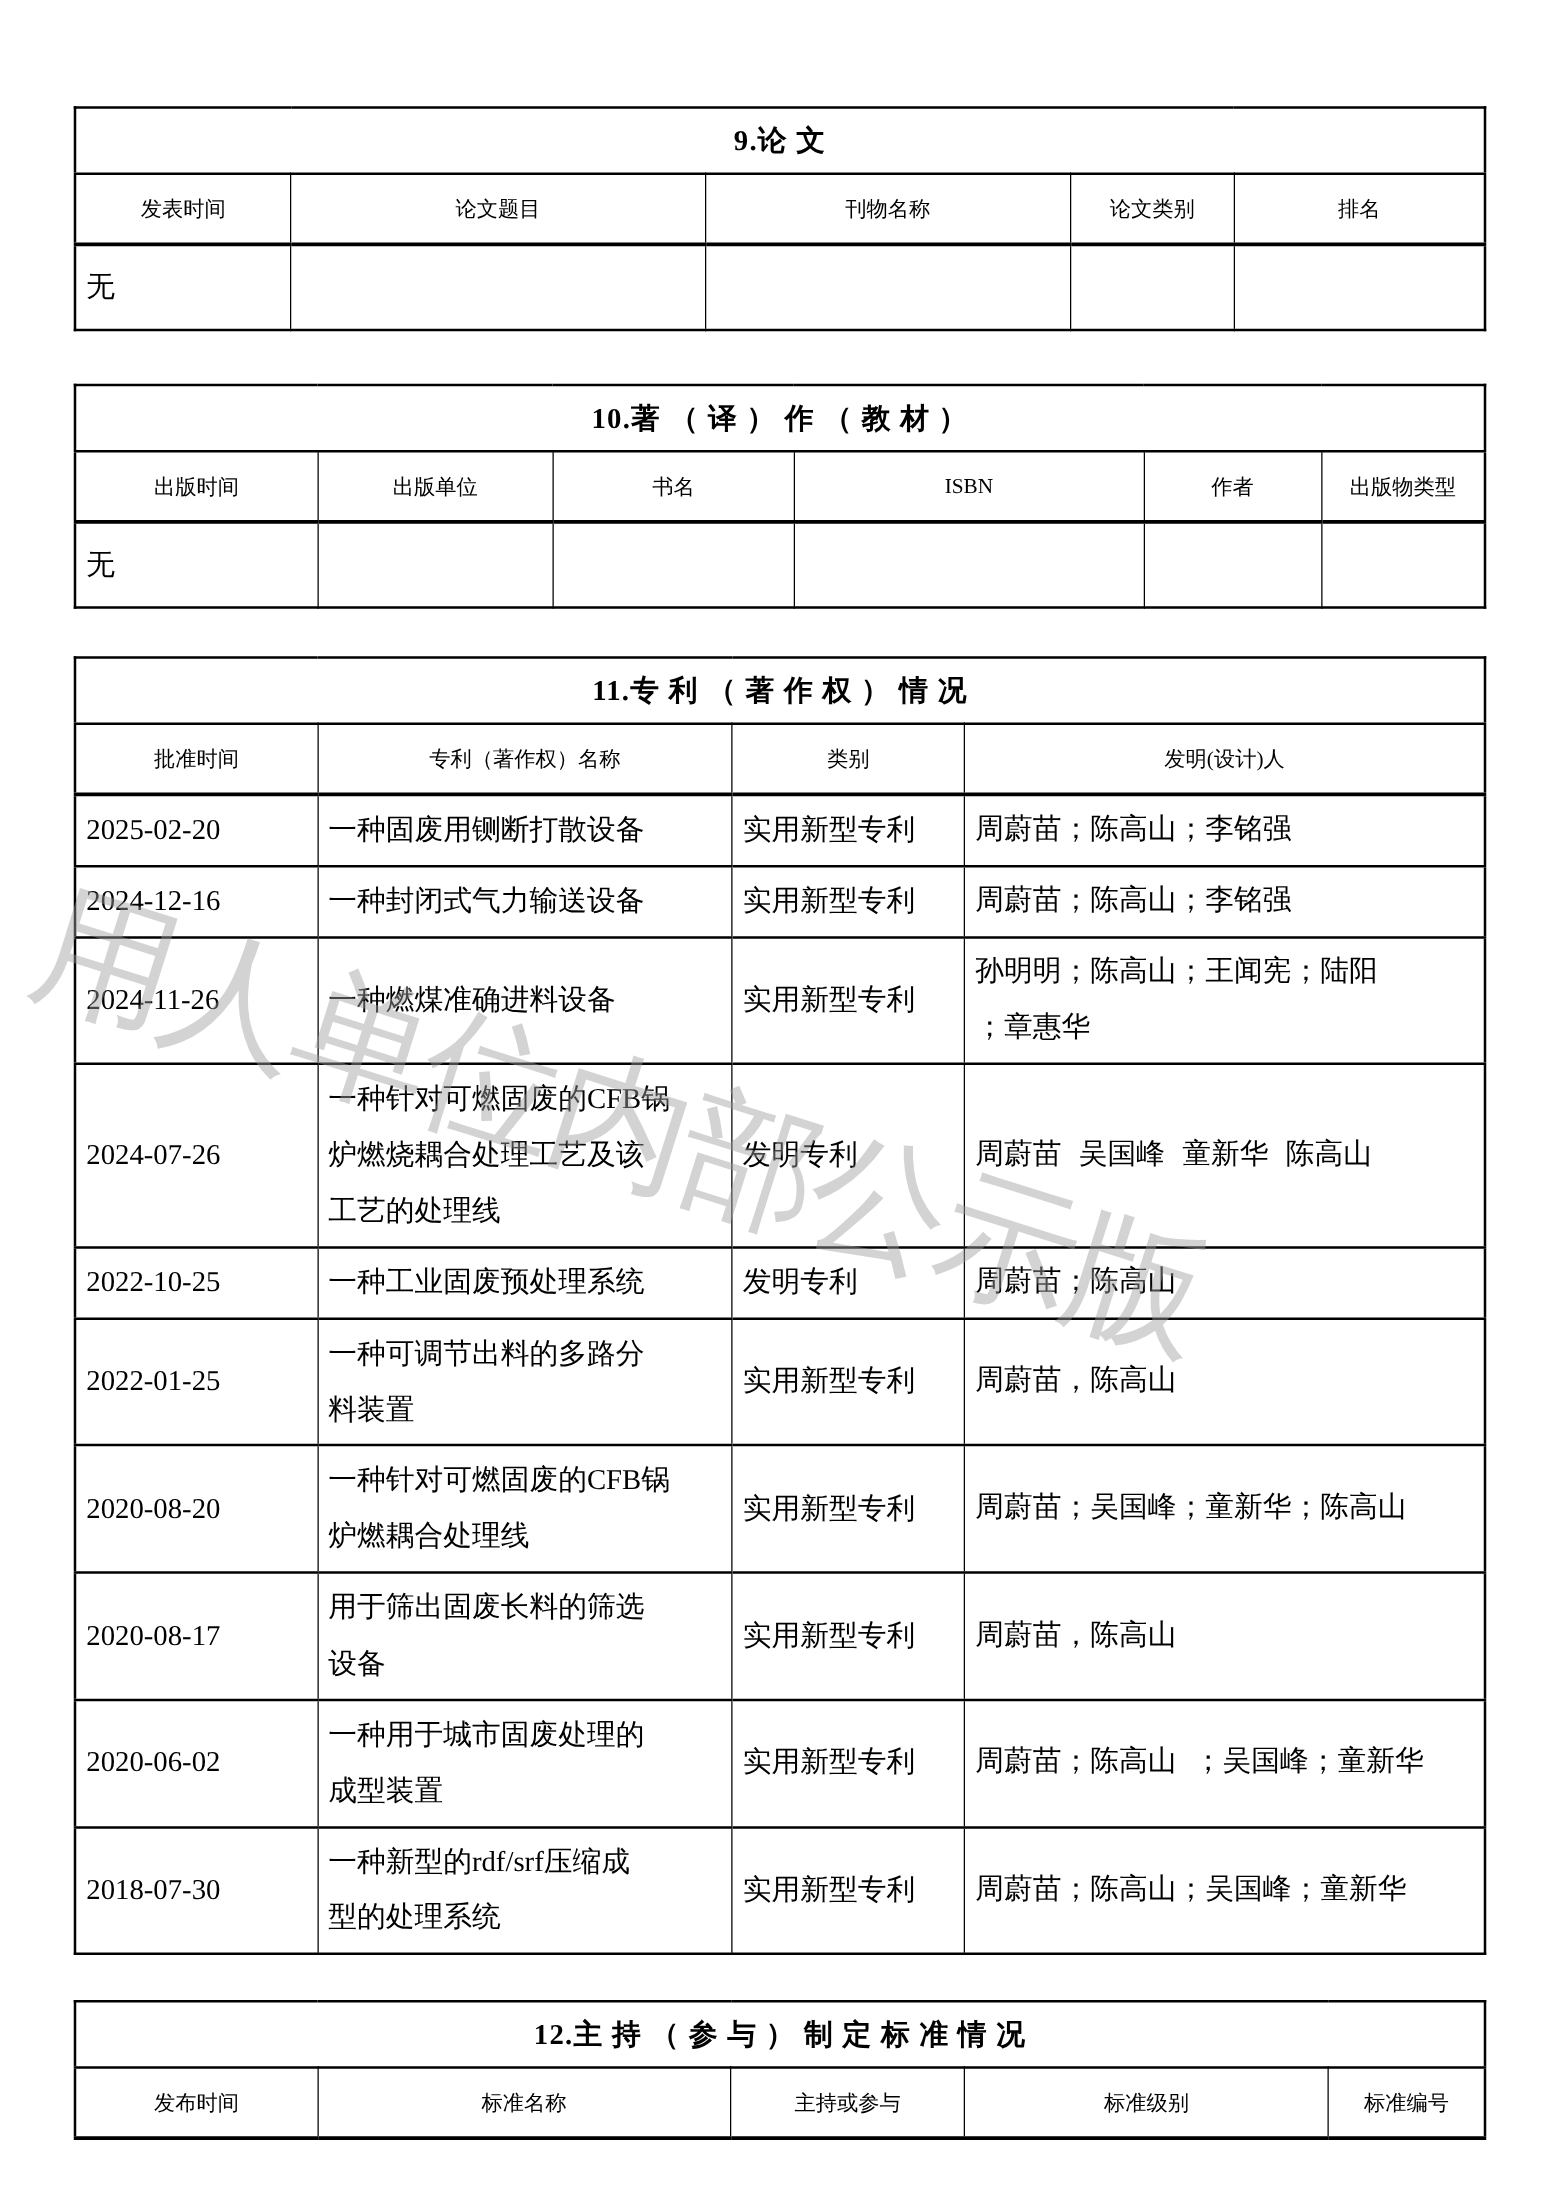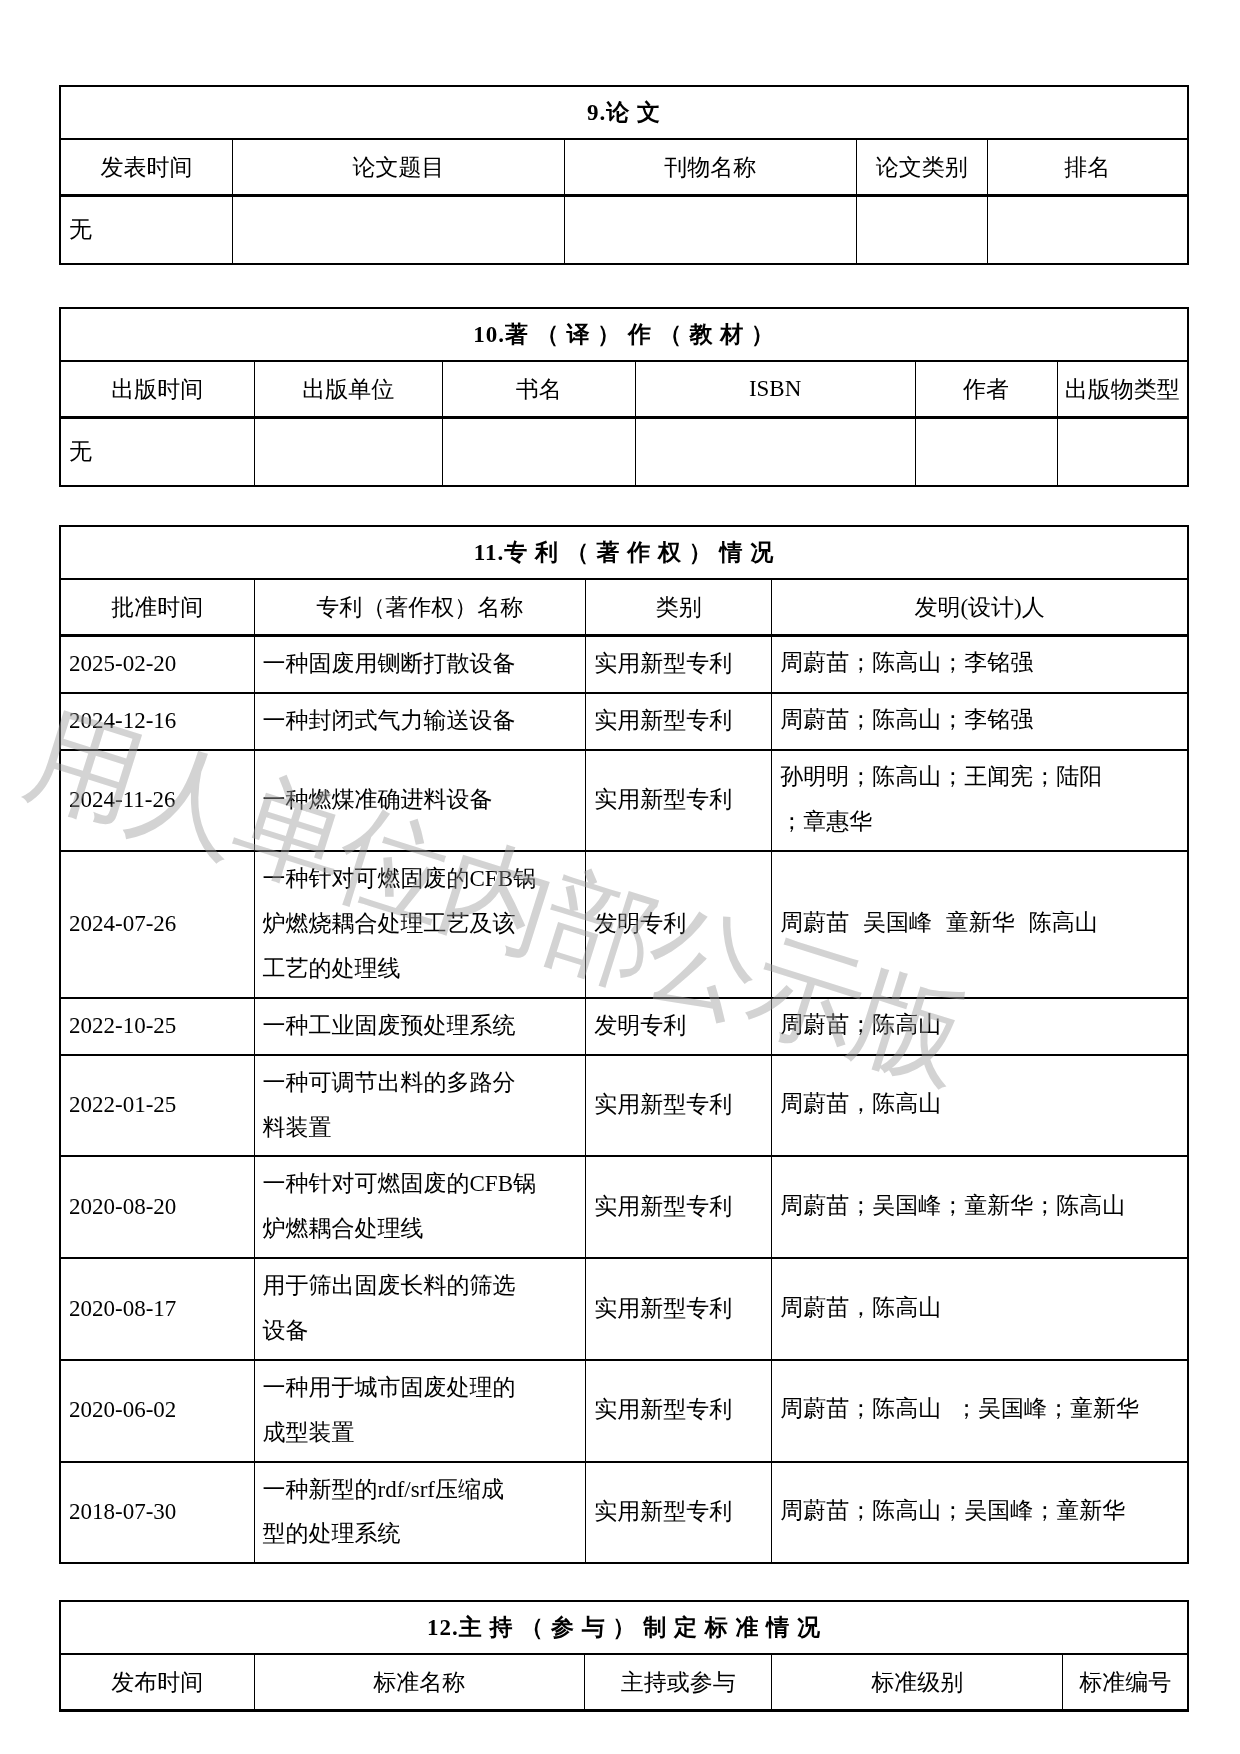--- a/index.html
+++ b/index.html
@@ -27,21 +27,21 @@
   tr.title-row th {
     border-bottom:2px solid #000;
     font-size:23px;
     font-weight:bold;
     height:49px;
     text-align:center;
     letter-spacing:1px;
   }
   tr.head-row th {
     border-bottom:3px solid #000;
-    font-size:23px;
+    font-size:17px;
     height:52px;
     text-align:center;
   }
   table.t tbody td {
     border-top:2px solid #000;
     font-size:23px;
     line-height:1.95;
     padding:5px 8px;
     vertical-align:middle;
     white-space:pre-line;

